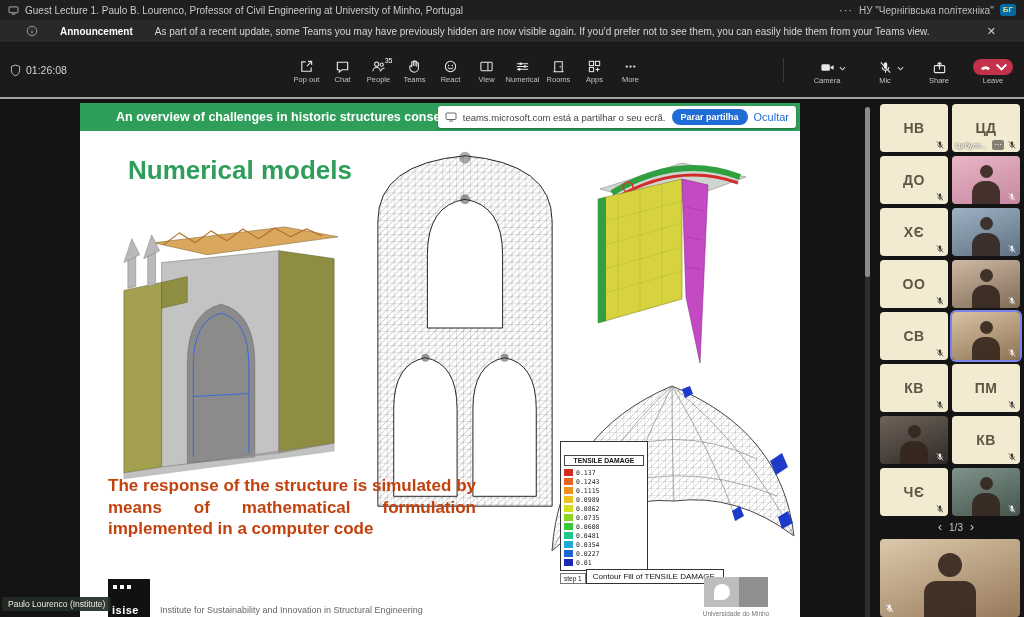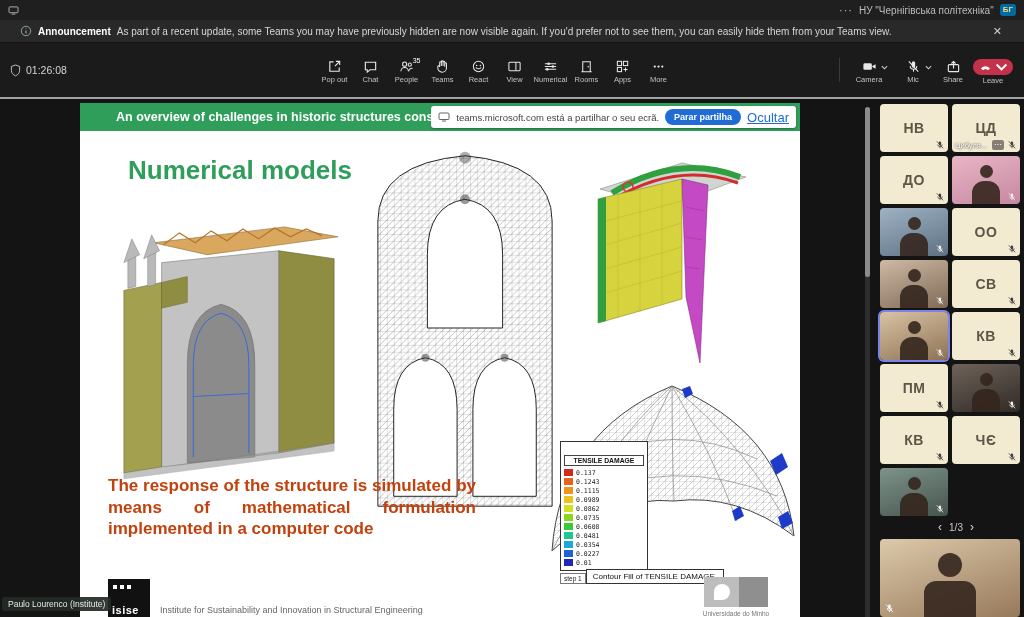--- a/index.html
+++ b/index.html
@@ -5,47 +5,47 @@
   html,body{margin:0;padding:0;width:1024px;height:617px;overflow:hidden;background:#0f0f0f;font-family:"Liberation Sans",sans-serif;}
   .app{width:1024px;height:617px;display:flex;flex-direction:column;background:#0f0f0f;}
   
   .titlebar{height:20px;background:#1f1f1f;display:flex;align-items:center;gap:6px;padding:0 8px;font-size:10px;color:#c9c9c9;flex:0 0 auto;}
   .titlebar .t-title{white-space:nowrap;overflow:hidden;}
   .titlebar .sp{flex:1;}
   .titlebar .dots{color:#bdbdbd;letter-spacing:1px;font-size:11px;}
   .org{color:#bdbdbd;white-space:nowrap;}
   .avatar-chip{background:#0369a1;color:#ecd77c;font-size:8px;font-weight:bold;border-radius:3px;padding:2px 3px;line-height:1;}
   
-  .announce{height:22px;background:#292929;border-bottom:1px solid #141414;display:flex;align-items:center;gap:6px;padding:0 20px;font-size:10px;color:#d6d6d6;flex:0 0 auto;}
+  .announce{height:22px;background:#292929;border-bottom:1px solid #141414;display:flex;align-items:center;gap:22px;padding:0 26px;font-size:10px;color:#d6d6d6;flex:0 0 auto;}
   .announce b{color:#fff;}
   .announce .sp{flex:1;}
   .close-x{color:#cfcfcf;font-size:11px;padding:0 2px;}
   
   .toolbar{height:38px;background:#1b1b1b;border-bottom:2px solid #a3a3a3;display:flex;align-items:center;padding:8px 10px;flex:0 0 auto;}
   .timer{display:flex;align-items:center;gap:5px;color:#d5d5d5;font-size:10.5px;width:150px;flex:0 0 auto;}
   .tb-center{display:flex;align-items:flex-start;gap:2px;margin-left:auto;}
-  .tb-right{display:flex;align-items:center;gap:2px;margin-left:auto;}
+  .tb-right{display:flex;align-items:flex-end;gap:16px;margin-left:auto;}
   .tb-btn{width:34px;display:flex;flex-direction:column;align-items:center;gap:1px;color:#e8e8e8;position:relative;padding-top:3px;}
   .tb-btn.wide{width:42px;}
   .tb-btn svg.ic{width:15px;height:15px;display:block;}
   .tb-btn .lbl{font-size:7.5px;color:#c2c2c2;white-space:nowrap;}
   .badge{position:absolute;top:1px;right:3px;font-size:7px;color:#fff;}
   .chev-ic{width:7px;height:5px;position:absolute;top:9px;right:2px;color:#cfcfcf;}
   .divider{width:1px;height:24px;background:#3a3a3a;margin:0 6px;align-self:center;}
   .leave-pill{background:#c4314b;border-radius:10px;width:40px;height:16px;display:flex;align-items:center;justify-content:center;gap:3px;}
   .leave-pill svg{width:13px;height:10px;display:block;}
   
   .main{flex:1;display:flex;min-height:0;}
   .stage{position:relative;width:872px;background:#141414;flex:0 0 auto;}
   .slide-wrap{position:absolute;left:80px;top:4px;width:720px;height:526px;}
   .green-hdr{height:28px;background:#2f9e5a;display:flex;align-items:center;position:relative;}
   .green-hdr .gh-text{color:#fff;font-weight:bold;font-size:12.5px;padding-left:36px;}
   .share-note{position:absolute;right:4px;top:3px;height:22px;background:#fff;border-radius:3px;display:flex;align-items:center;gap:6px;padding:0 7px;font-size:9.5px;color:#444;box-shadow:0 1px 2px rgba(0,0,0,.3);}
   .stop-btn{background:#1f6cd6;color:#fff;font-size:9px;font-weight:bold;border-radius:10px;padding:3px 9px;white-space:nowrap;}
-  .hide-link{color:#1f6cd6;font-size:13px;white-space:nowrap;text-decoration:underline;}
+  .hide-link{color:#1f6cd6;font-size:11px;white-space:nowrap;}
   .slide{position:relative;height:498px;background:#fff;overflow:hidden;}
   .slide-title{position:absolute;left:48px;top:24px;font-size:26px;font-weight:bold;color:#2f9e5a;}
   .fig{position:absolute;}
   .body-text{position:absolute;left:28px;top:344px;width:368px;font-size:17px;font-weight:bold;color:#c2410c;text-align:justify;line-height:1.27;}
   .legend{position:absolute;left:28px;top:100px;width:80px;background:#fff;border:1px solid #333;padding:13px 3px 3px;}
   .legend-title{font-size:6.8px;font-weight:bold;border:1px solid #444;text-align:center;padding:1px 0;margin-bottom:2px;color:#111;}
   .legend-row{display:flex;align-items:center;gap:3px;height:9px;}
   .legend-row .sw{width:9px;height:7px;flex:0 0 auto;}
   .legend-row .lv{font-size:6.5px;color:#222;font-family:"DejaVu Sans Mono",monospace;}
   .caption-row{position:absolute;left:28px;top:228px;display:flex;align-items:flex-end;}
@@ -87,20 +87,21 @@
 </head>
 <body>
 
 <div class="app">
 
   <div class="titlebar">
     <svg width="11" height="9" viewBox="0 0 12 10">
         <rect x="1" y="1" width="10" height="6.5" rx="1" fill="none" stroke="#bbb"></rect>
         <path d="M4 9h4" stroke="#bbb"></path>
       </svg>
+    <span class="t-title">Guest Lecture 1. Paulo B. Lourenco, Professor of Civil Engineering at University of Minho, Portugal</span>
     <span class="sp"></span>
     <span class="dots">···</span>
     <span class="org">НУ "Чернігівська політехніка"</span>
     <span class="avatar-chip">БГ</span>
   </div>
 
   <div class="announce">
     <svg width="12" height="12" viewBox="0 0 14 14">
         <circle cx="7" cy="7" r="5.5" fill="none" stroke="#9fb4b6"></circle>
         <path d="M7 4.2v.6M7 6.4v3.4" stroke="#9fb4b6" stroke-width="1.2"></path>
@@ -431,20 +432,28 @@
             <span class="persona">
               <span class="p-head"></span>
               <span class="p-body"></span>
             </span>
             <svg class="mic" viewBox="0 0 12 12">
               <path fill="currentColor" d="M4.7 3a1.3 1.3 0 0 1 2.6 0v2.4a1.3 1.3 0 0 1-2.6 0z"></path>
               <path fill="none" stroke="currentColor" stroke-width="0.9" d="M3.3 5.4a2.7 2.7 0 0 0 5.4 0M6 8.1v1.7"></path>
               <path stroke="currentColor" stroke-width="1" d="M2.2 1.6l7.6 8.4"></path>
             </svg>
           </div>
+          <div class="tile">
+            <span class="init">ХЄ</span>
+            <svg class="mic" viewBox="0 0 12 12">
+              <path fill="currentColor" d="M4.7 3a1.3 1.3 0 0 1 2.6 0v2.4a1.3 1.3 0 0 1-2.6 0z"></path>
+              <path fill="none" stroke="currentColor" stroke-width="0.9" d="M3.3 5.4a2.7 2.7 0 0 0 5.4 0M6 8.1v1.7"></path>
+              <path stroke="currentColor" stroke-width="1" d="M2.2 1.6l7.6 8.4"></path>
+            </svg>
+          </div>
           <div class="tile photo" style="background: linear-gradient(160deg, rgb(159, 178, 196), rgb(94, 113, 131));">
             <span class="persona">
               <span class="p-head"></span>
               <span class="p-body"></span>
             </span>
             <svg class="mic" viewBox="0 0 12 12">
               <path fill="currentColor" d="M4.7 3a1.3 1.3 0 0 1 2.6 0v2.4a1.3 1.3 0 0 1-2.6 0z"></path>
               <path fill="none" stroke="currentColor" stroke-width="0.9" d="M3.3 5.4a2.7 2.7 0 0 0 5.4 0M6 8.1v1.7"></path>
               <path stroke="currentColor" stroke-width="1" d="M2.2 1.6l7.6 8.4"></path>
             </svg>

